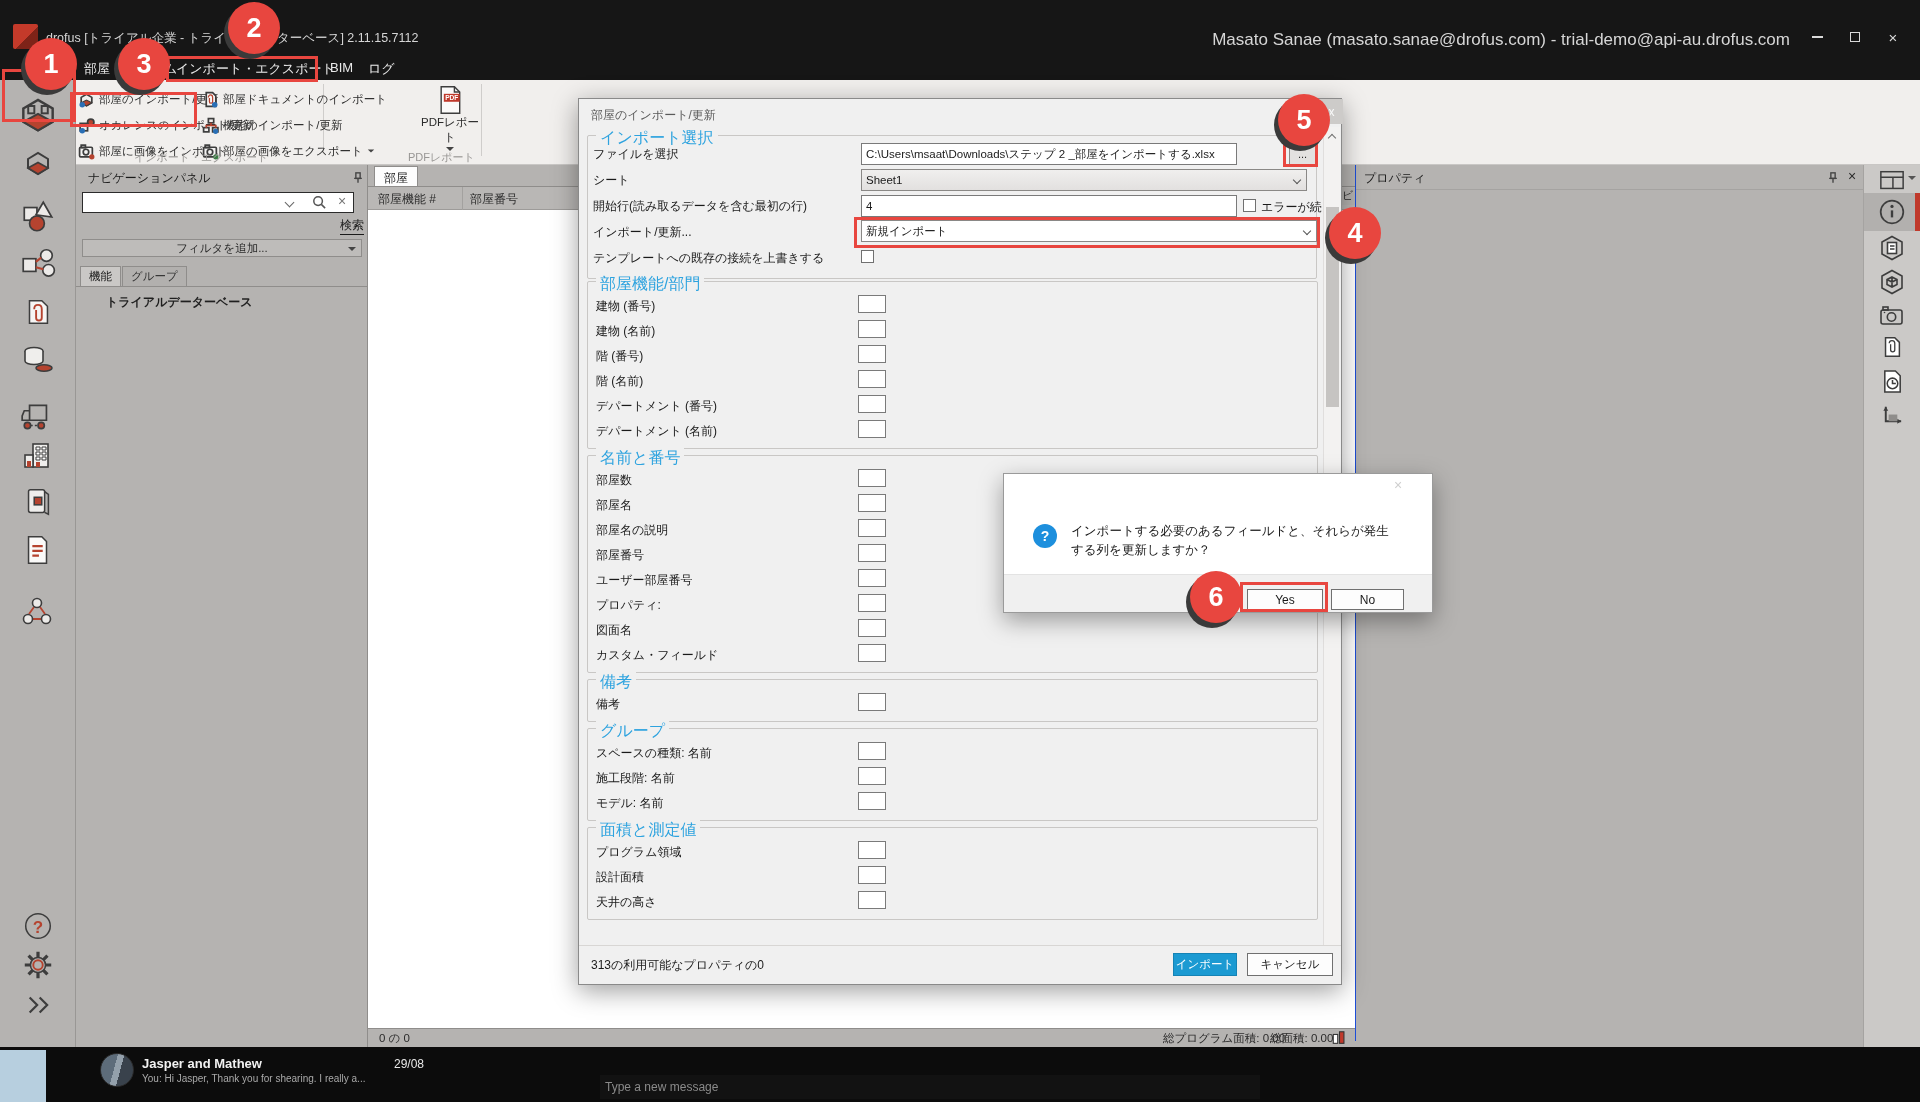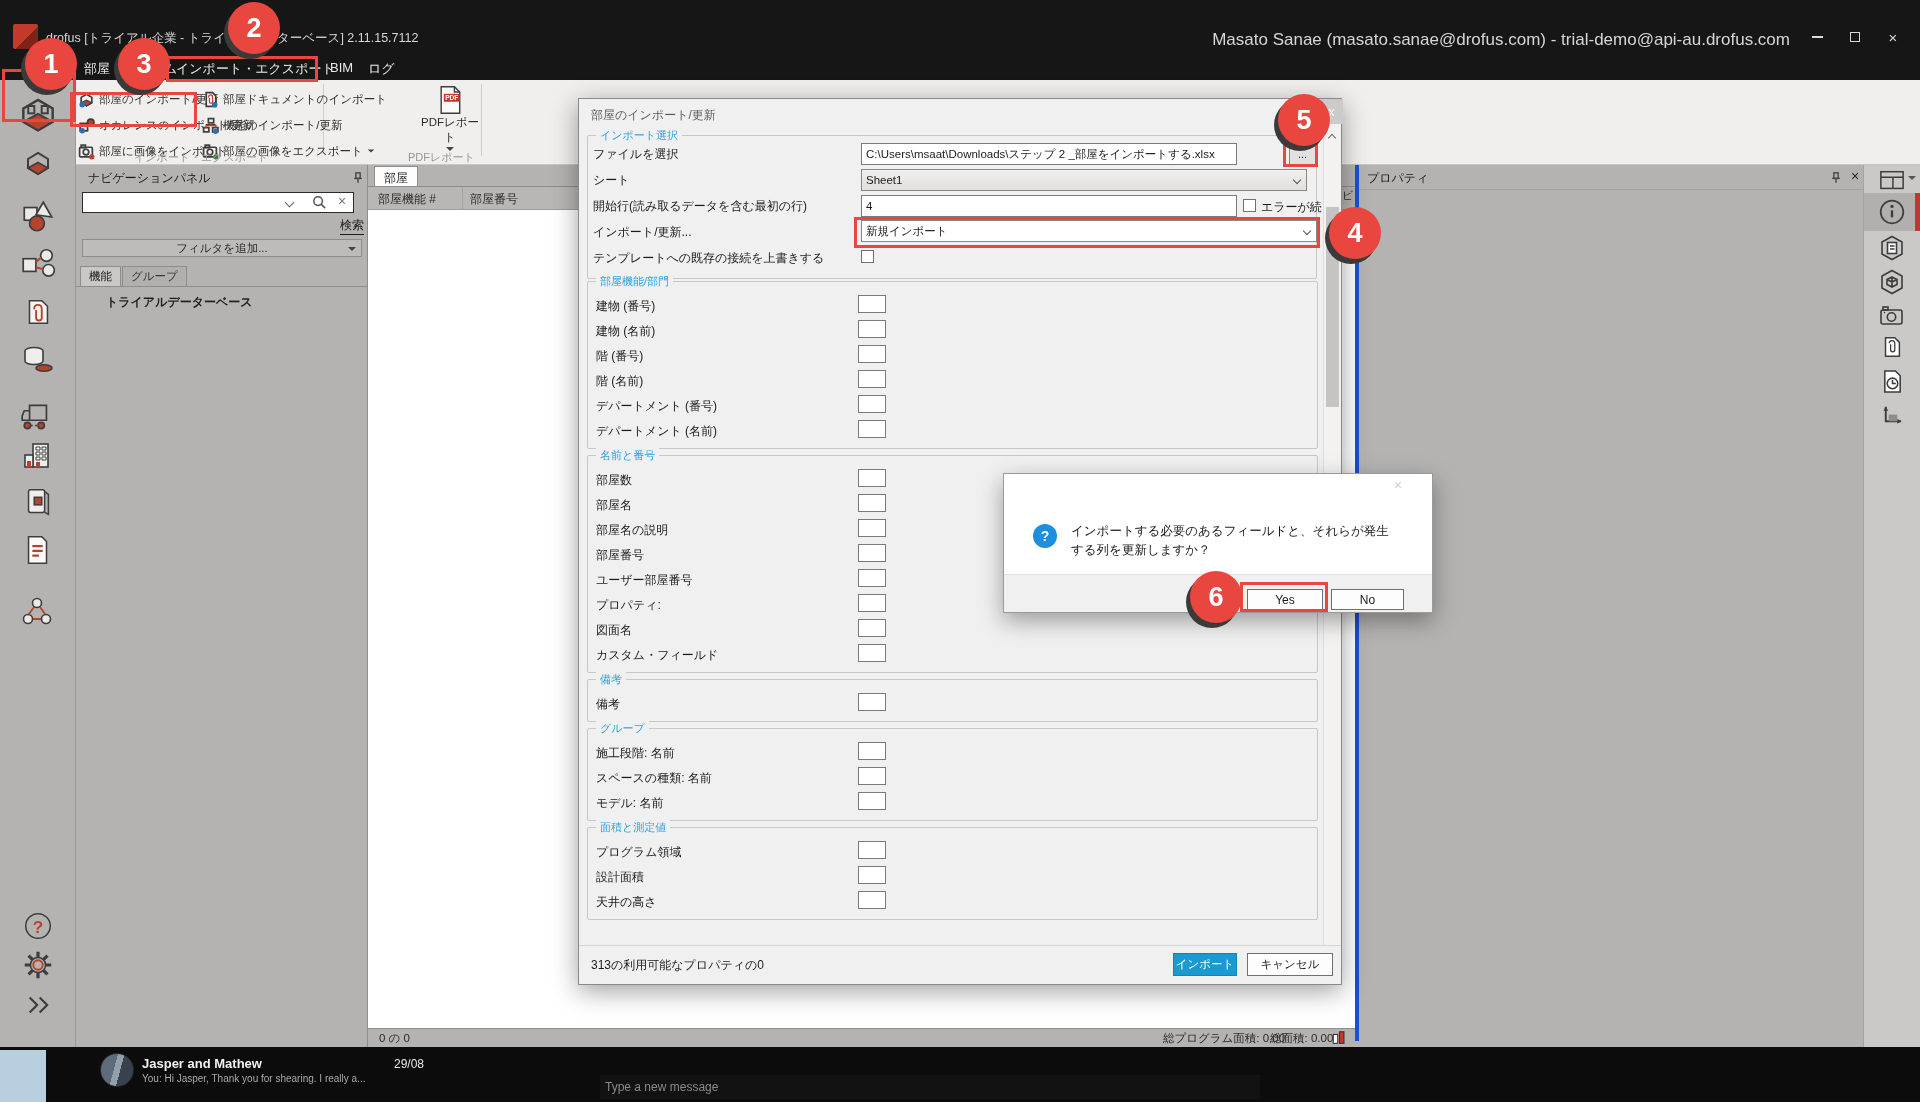--- a/index.html
+++ b/index.html
@@ -60,21 +60,21 @@
   .room-col{top:4px;font-size:12px;color:#2b2b2b;}
   #room-coldiv{left:94px;top:0;width:1px;height:24px;background:#a3a19f;}
   #room-body{left:0;top:45px;width:987px;height:818px;background:#ffffff;}
   #room-status{left:0;top:863px;width:987px;height:19px;background:#b5b3b1;border-top:1px solid #8f8d8b;font-size:11.5px;color:#2b2b2b;}
   #status-count{left:11px;top:2px;}
   #status-prog{left:795px;top:2px;}
   #status-area{left:902px;top:2px;}
   #status-chart{left:963px;top:1px;width:17px;height:16px;}
 
   
-  #props{left:1355px;top:165px;width:508px;height:876px;background:#b5b3b1;border-left:4px solid #1d4ed8;}
+  #props{left:1355px;top:165px;width:508px;height:876px;background:#b5b3b1;border-left:1px solid #1d4ed8;}
   #props-title{left:8px;top:5px;font-size:12px;}
   #props-pin{left:471px;top:6px;width:12px;height:14px;}
   #props-x{left:492px;top:3px;font-size:14px;color:#2b2b2b;}
   #props-line{left:0;top:24px;width:508px;height:1px;background:#a5a3a1;}
   #clipped-tab{left:1342px;top:188px;width:13px;height:17px;overflow:hidden;font-size:11px;color:#2b2b2b;background:#b5b3b1;z-index:3;}
 
   
   #strip{left:1863px;top:165px;width:57px;height:882px;background:#cbc9c7;border-left:1px solid #a5a3a1;}
   .strip-ic{left:0;width:56px;display:flex;justify-content:center;}
   #strip-sel{left:0;top:28px;width:57px;height:38px;background:#b2b0ae;}
@@ -83,21 +83,21 @@
 
   
   #dlg{left:578px;top:98px;width:764px;height:887px;background:#f0f0f0;border:1px solid #8a8a8a;box-shadow:0 6px 24px rgba(0,0,0,.38);z-index:10;}
   #dlg-title{left:12px;top:8px;font-size:12px;color:#5a5a5a;}
   #dlg-close{left:741px;top:0;width:23px;height:25px;background:#cdcbc9;color:#fafafa;font-size:12px;display:flex;align-items:center;justify-content:center;}
   #dlg-scroll{left:744px;top:28px;width:17px;height:820px;background:#f3f2f1;border-left:1px solid #e0dedd;}
   #dlg-scroll-up{left:0;top:2px;width:16px;height:15px;display:flex;align-items:center;justify-content:center;}
   #dlg-scroll-up i{width:6px;height:6px;border-left:1.5px solid #707070;border-top:1.5px solid #707070;transform:rotate(45deg);margin-top:3px;}
   #dlg-thumb{left:2px;top:80px;width:13px;height:200px;background:#c6c4c2;}
   .grpbox{border:1px solid #c9c7c5;border-radius:2px;}
-  .grplabel{position:absolute;top:-8px;left:8px;background:#f0f0f0;padding:0 4px;font-size:11px;color:#2ea3df;white-space:nowrap;}
+  .grplabel{position:absolute;top:-8px;left:8px;background:#f0f0f0;padding:0 4px;font-size:16px;color:#2ea3df;white-space:nowrap;}
   #grp-select{left:8px;top:36px;width:730px;height:144px;}
   .dlabel{font-size:12px;color:#1a1a1a;white-space:nowrap;}
   .dinput{background:#fff;border:1px solid #7a7a7a;font-size:11.5px;padding:0 4px;display:flex;align-items:center;white-space:nowrap;overflow:hidden;}
   .dcombo{background:linear-gradient(#f0efee,#e2e0df);border:1px solid #8a8886;font-size:11.5px;padding:0 4px;display:flex;align-items:center;}
   .dcombo .chev{position:absolute;right:6px;width:6px;height:6px;border-right:1.4px solid #555;border-bottom:1.4px solid #555;transform:rotate(45deg);}
   .dcheck{width:13px;height:13px;background:#fff;border:1px solid #707070;}
   #row-file-label{left:14px;top:47px;}
   #file-input{left:282px;top:44px;width:376px;height:22px;}
   #browse-btn{left:710px;top:44px;width:27px;height:22px;background:#e3e1e0;border:1px solid #8a8886;font-size:11px;display:flex;align-items:center;justify-content:center;color:#2b2b2b;}
   #row-sheet-label{left:14px;top:73px;}
@@ -623,25 +623,25 @@
         <div class="dlg-section">
           <span class="grplabel">備考</span>
           <div class="srow">
             <span class="dlabel">備考</span>
             <span class="sbox"></span>
           </div>
         </div>
         <div class="dlg-section">
           <span class="grplabel">グループ</span>
           <div class="srow">
+            <span class="dlabel">スペースの種類: 名前</span>
+            <span class="sbox"></span>
+          </div>
+          <div class="srow">
             <span class="dlabel">施工段階: 名前</span>
-            <span class="sbox"></span>
-          </div>
-          <div class="srow">
-            <span class="dlabel">スペースの種類: 名前</span>
             <span class="sbox"></span>
           </div>
           <div class="srow">
             <span class="dlabel">モデル: 名前</span>
             <span class="sbox"></span>
           </div>
         </div>
         <div class="dlg-section">
           <span class="grplabel">面積と測定値</span>
           <div class="srow">

